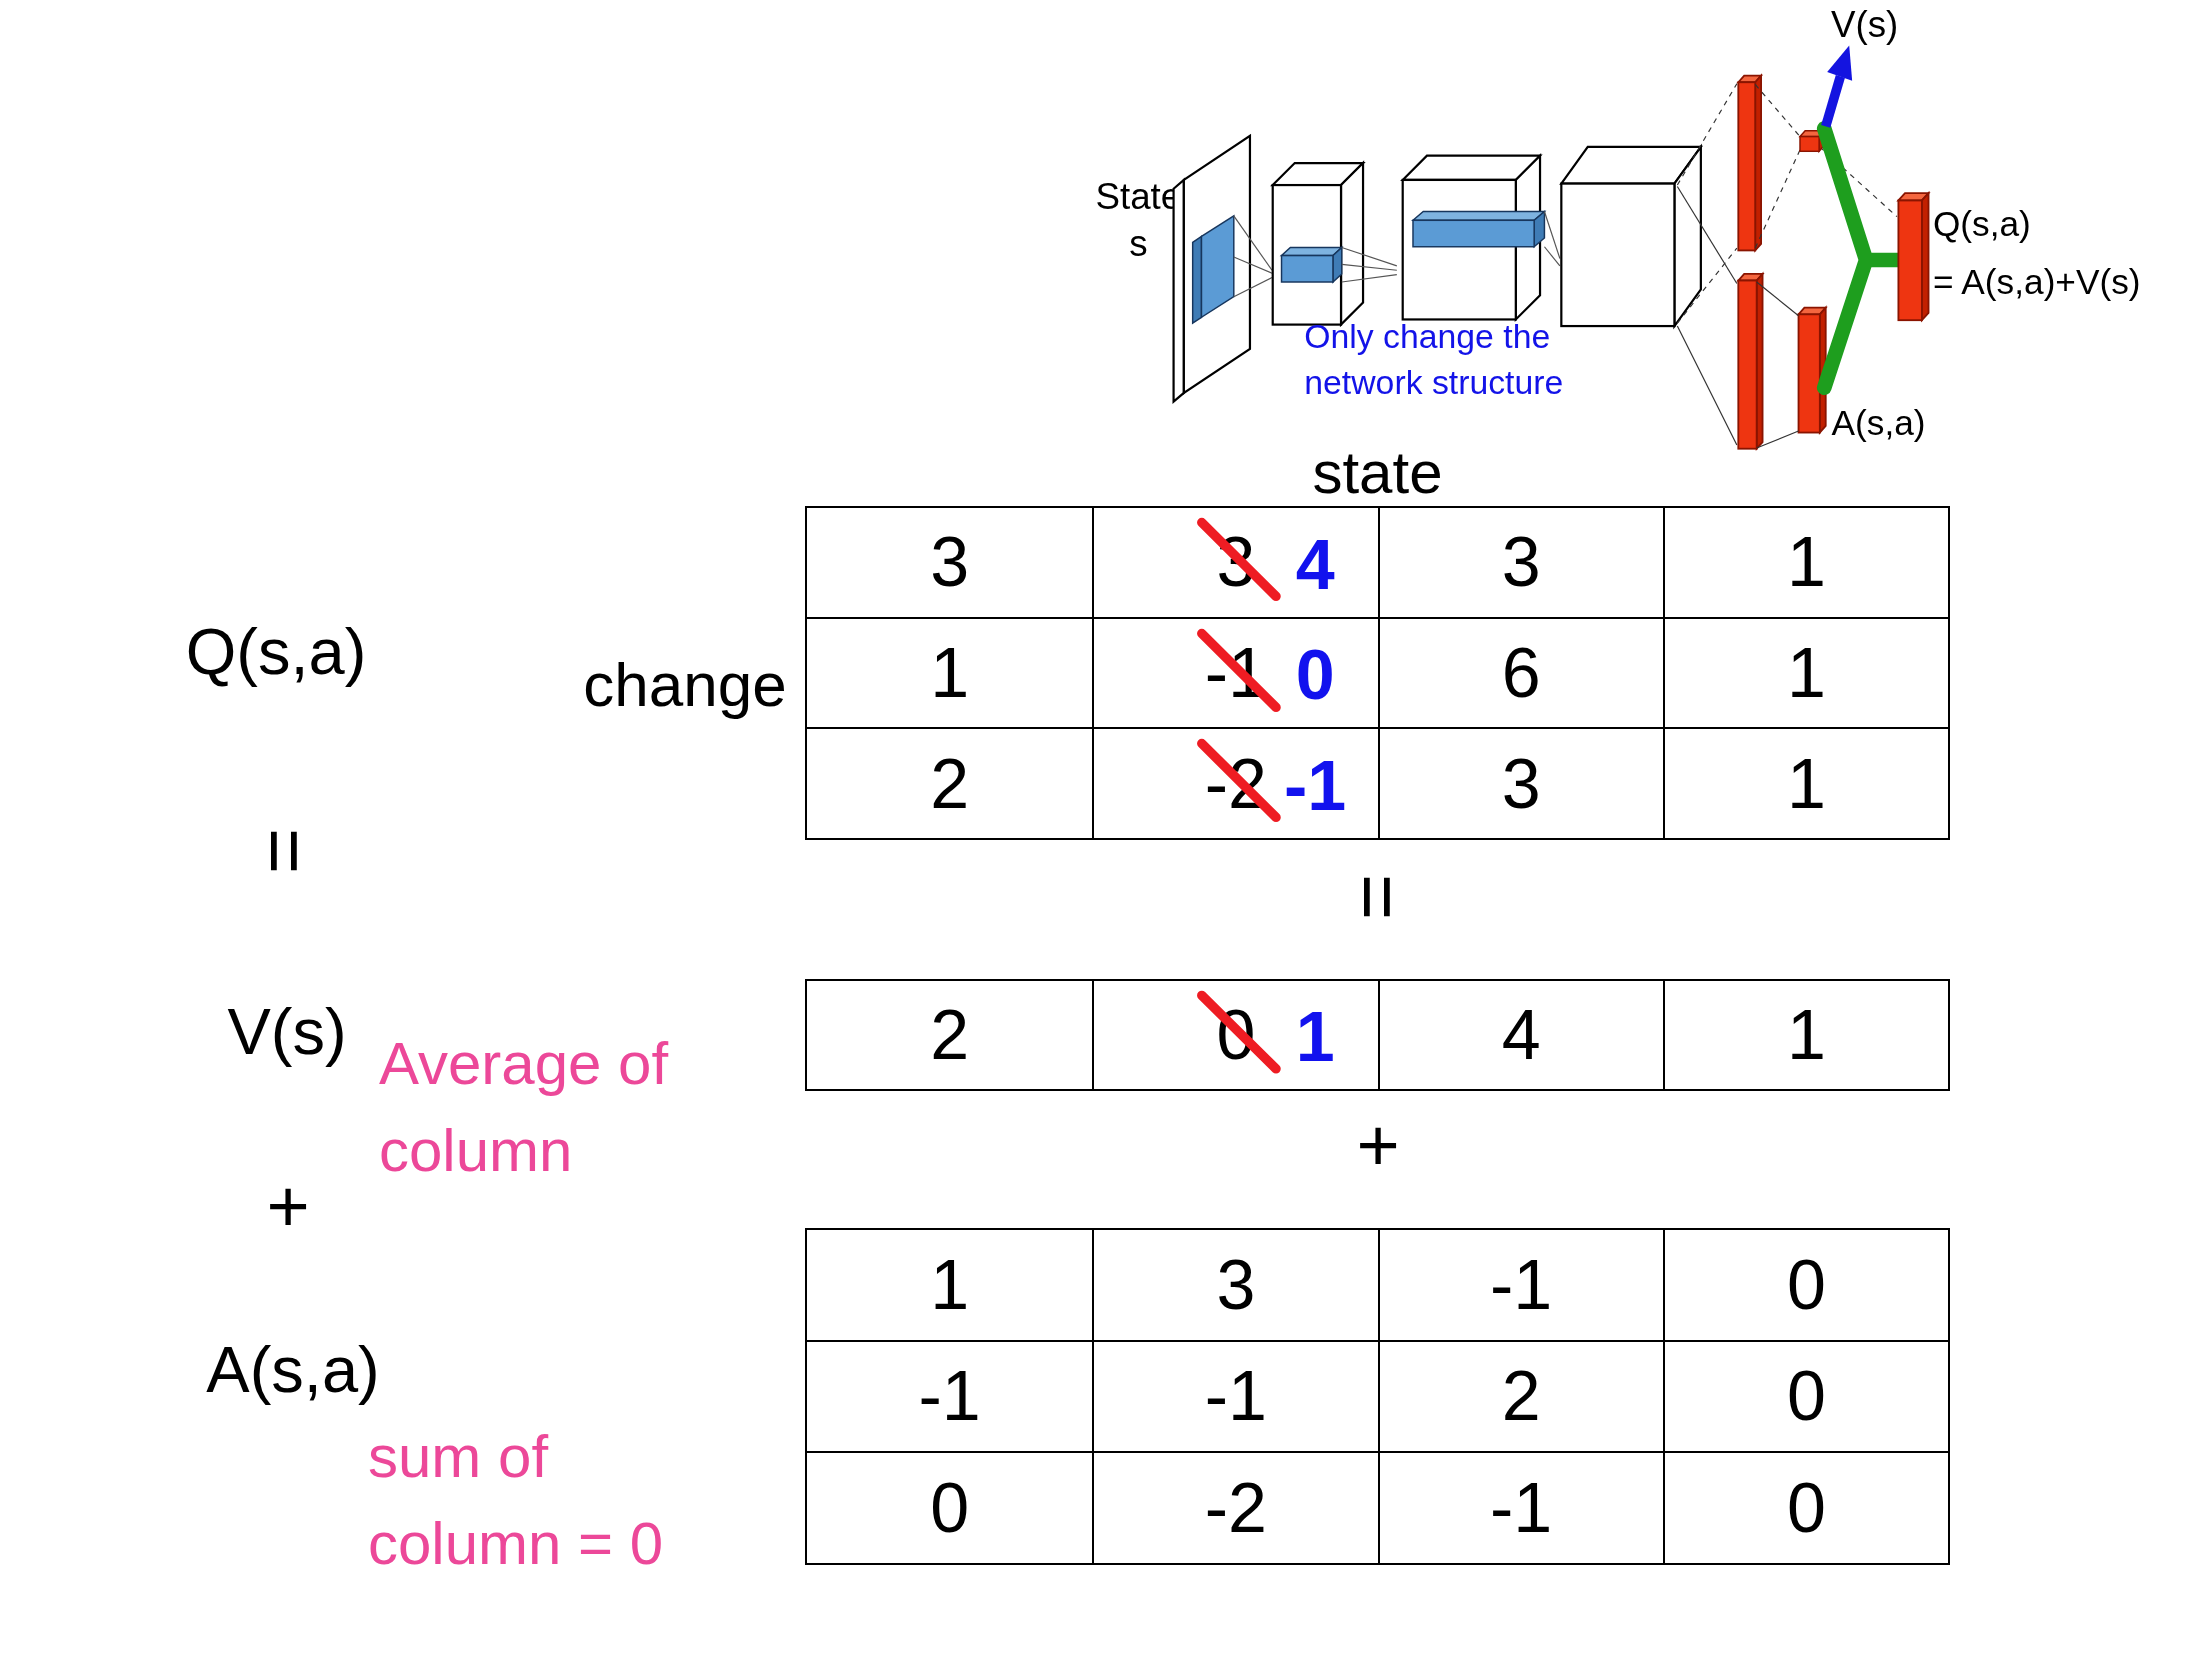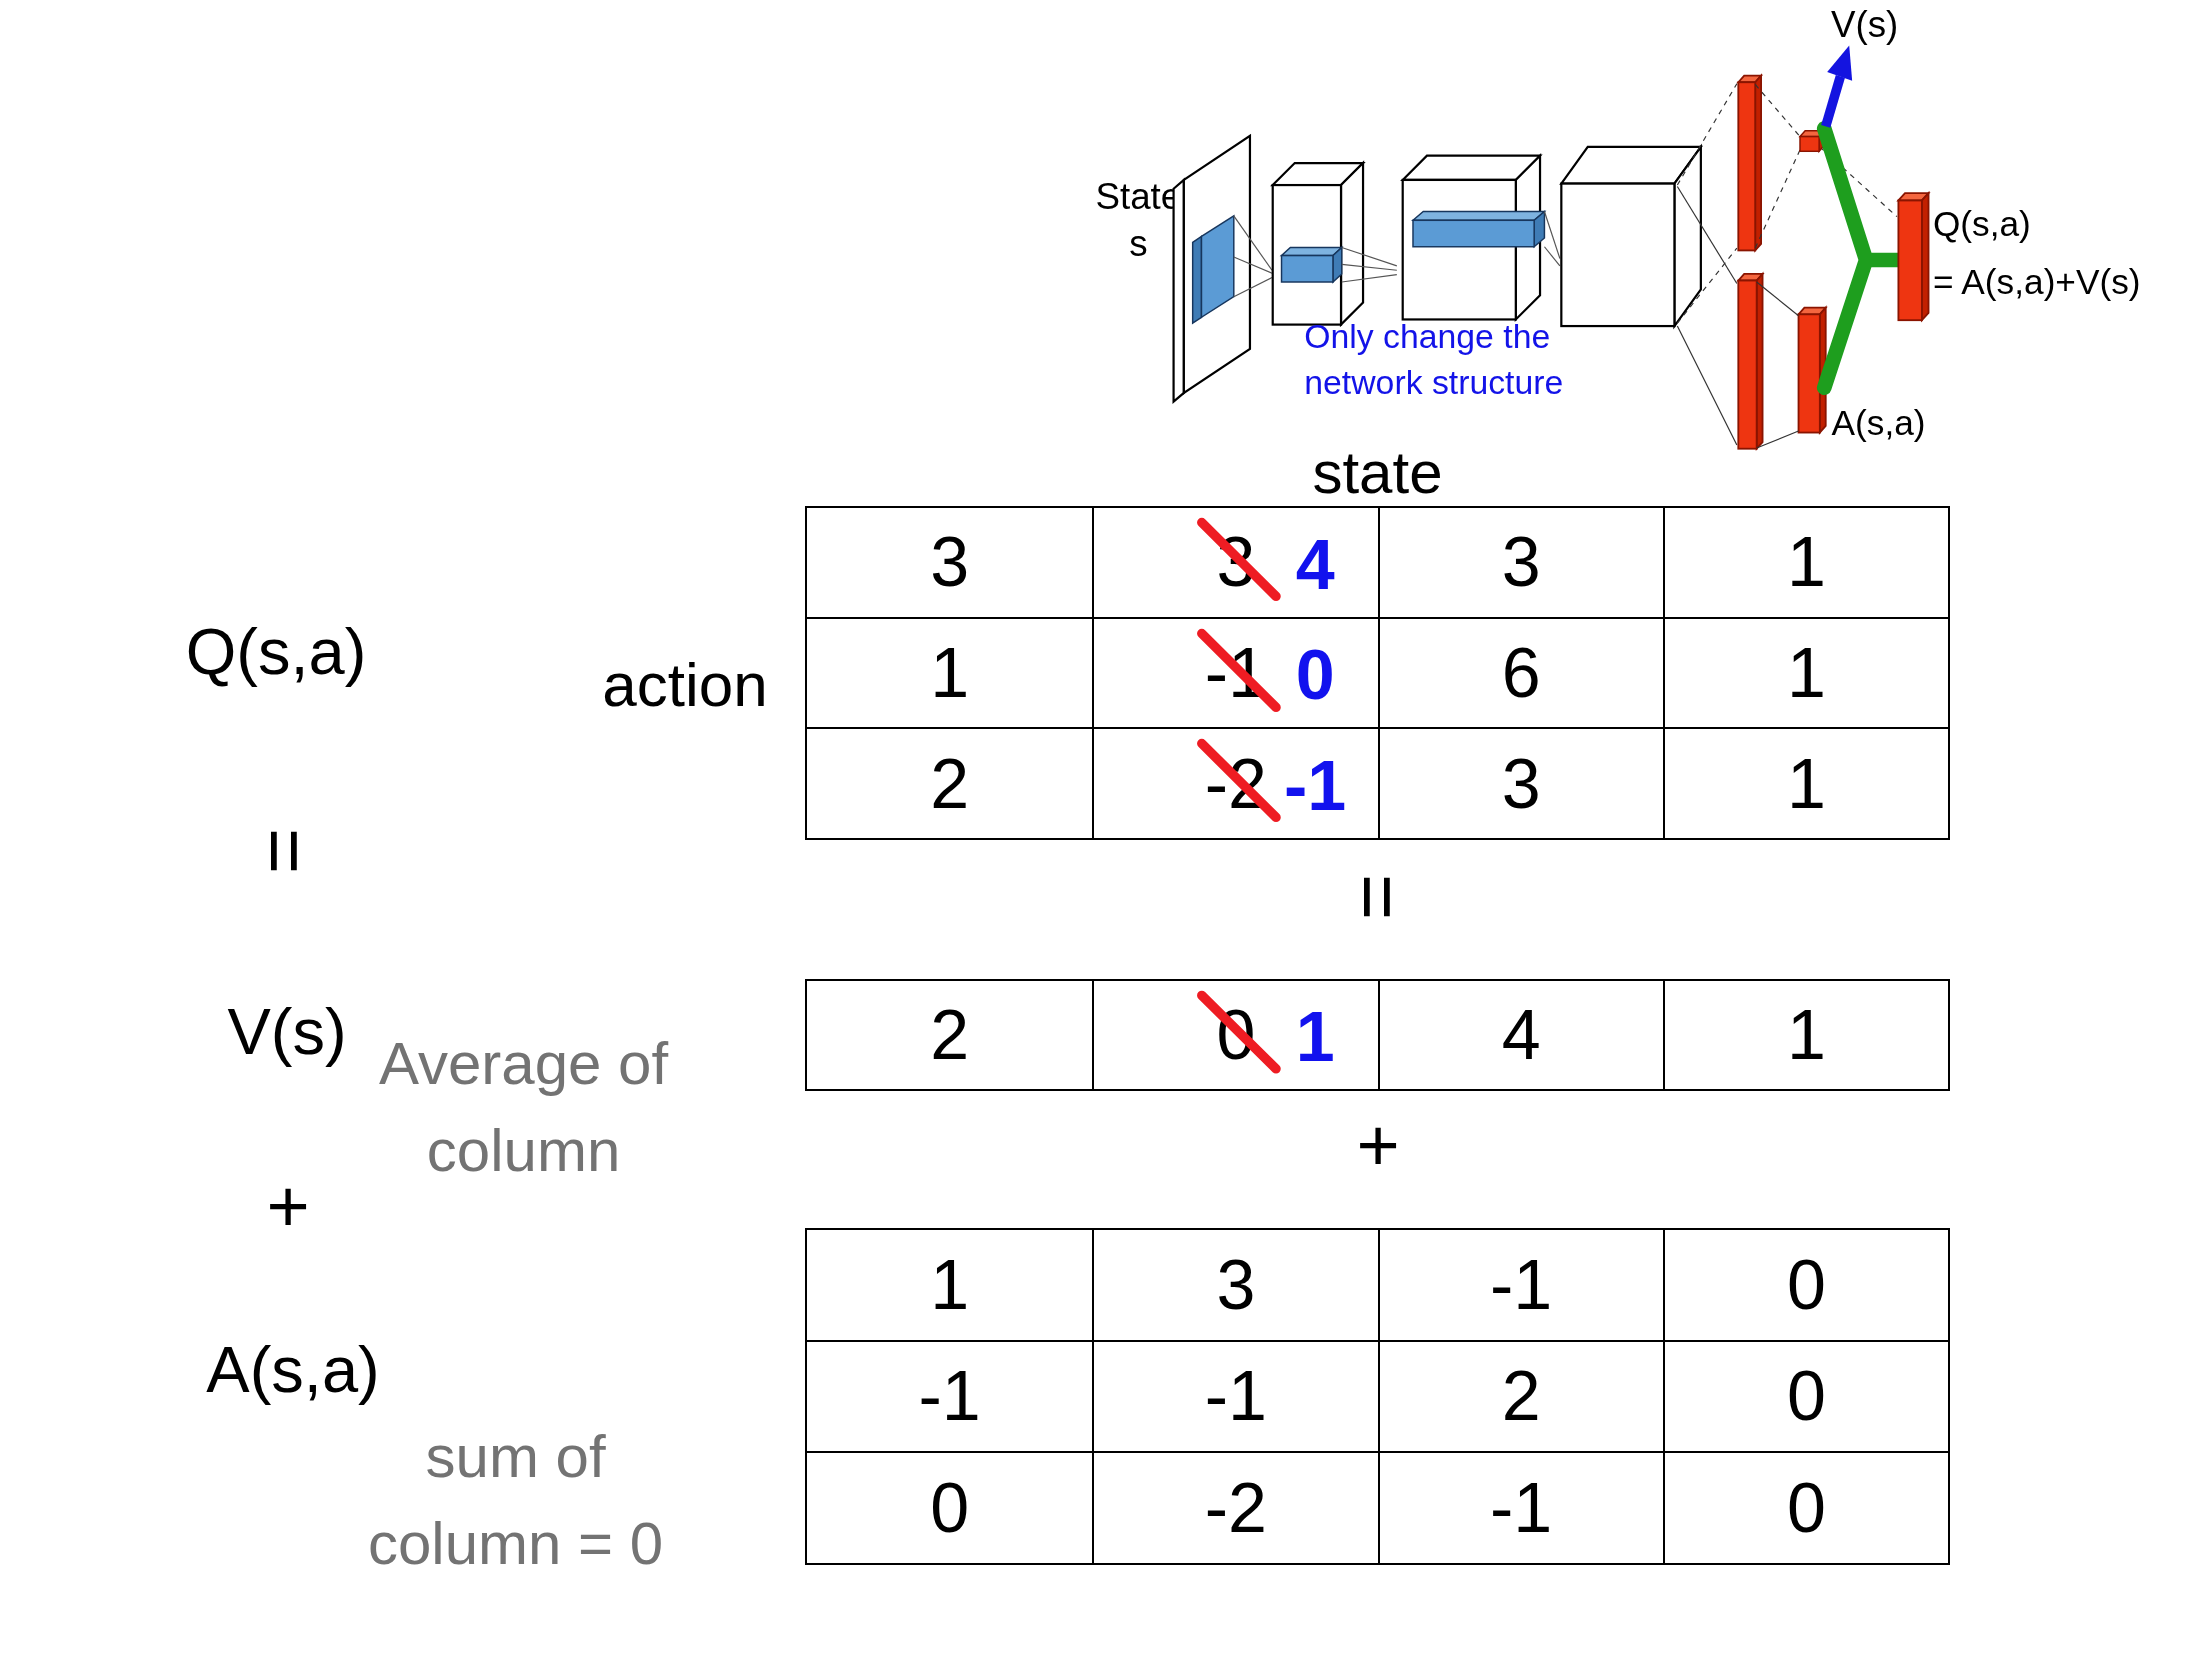--- a/index.html
+++ b/index.html
@@ -6,21 +6,21 @@
   .slide{position:relative;width:2205px;height:1654px;background:#ffffff;overflow:hidden;
          font-family:"Liberation Sans", sans-serif;color:#000;}
   .abs{position:absolute;}
   .center-origin{transform:translate(-50%,-50%);}
   .title{left:184px;top:215px;font-size:137px;line-height:1.15;letter-spacing:-1.5px;white-space:nowrap;}
   .state-label{left:805px;top:438px;width:1145px;text-align:center;font-size:60px;}
   .side-label{font-size:65px;white-space:nowrap;}
   .action-label{font-size:62px;}
   .rot-eq{font-size:79px;transform:translate(-50%,-50%) rotate(90deg);}
   .plus{font-size:74px;}
-  .blue-note{font-size:60px;line-height:1.45;color:#737373;white-space:nowrap;text-align:center;}
+  .blue-note{font-size:60px;line-height:1.45;color:#ec4899;white-space:nowrap;}
   .tbl{position:absolute;border:2.9px solid #000;display:grid;grid-template-columns:repeat(4,1fr);box-sizing:border-box;background:#fff;}
   .cell{position:relative;border-left:2.9px solid #000;border-top:2.9px solid #000;
         display:flex;align-items:center;justify-content:center;font-size:70px;}
   .cell.c0{border-left:none;}
   .cell.r0{border-top:none;}
   .old-num{position:absolute;left:50%;top:50%;transform:translate(-50%,-50%);color:#000;}
   .new-num{position:absolute;left:78%;top:52%;transform:translate(-50%,-50%);color:#1212ee;font-weight:bold;}
   .strike-svg{position:absolute;left:0;top:0;width:100%;height:100%;pointer-events:none;}
   svg text{font-family:"Liberation Sans", sans-serif;}
 </style>
@@ -149,21 +149,21 @@
     <text x="324" y="536" font-size="46" fill="#1313e8">network structure</text>
   </svg>
 
   <div class="abs state-label">state</div>
 
   <div class="abs side-label center-origin" style="left:276px;top:651px;">Q(s,a)</div>
   <div class="abs rot-eq" style="left:285px;top:851px;">=</div>
   <div class="abs side-label center-origin" style="left:287px;top:1031px;">V(s)</div>
   <div class="abs plus center-origin" style="left:288px;top:1206px;">+</div>
   <div class="abs side-label center-origin" style="left:293px;top:1369px;">A(s,a)</div>
-  <div class="abs action-label center-origin" style="left:685px;top:684px;">action</div>
+  <div class="abs action-label center-origin" style="left:685px;top:684px;">change</div>
 
   <div class="abs blue-note" style="left:379px;top:1020px;">
     <div>Average of</div>
     <div>column</div>
   </div>
   <div class="abs blue-note" style="left:368px;top:1413px;">
     <div>sum of</div>
     <div>column = 0</div>
   </div>
 

